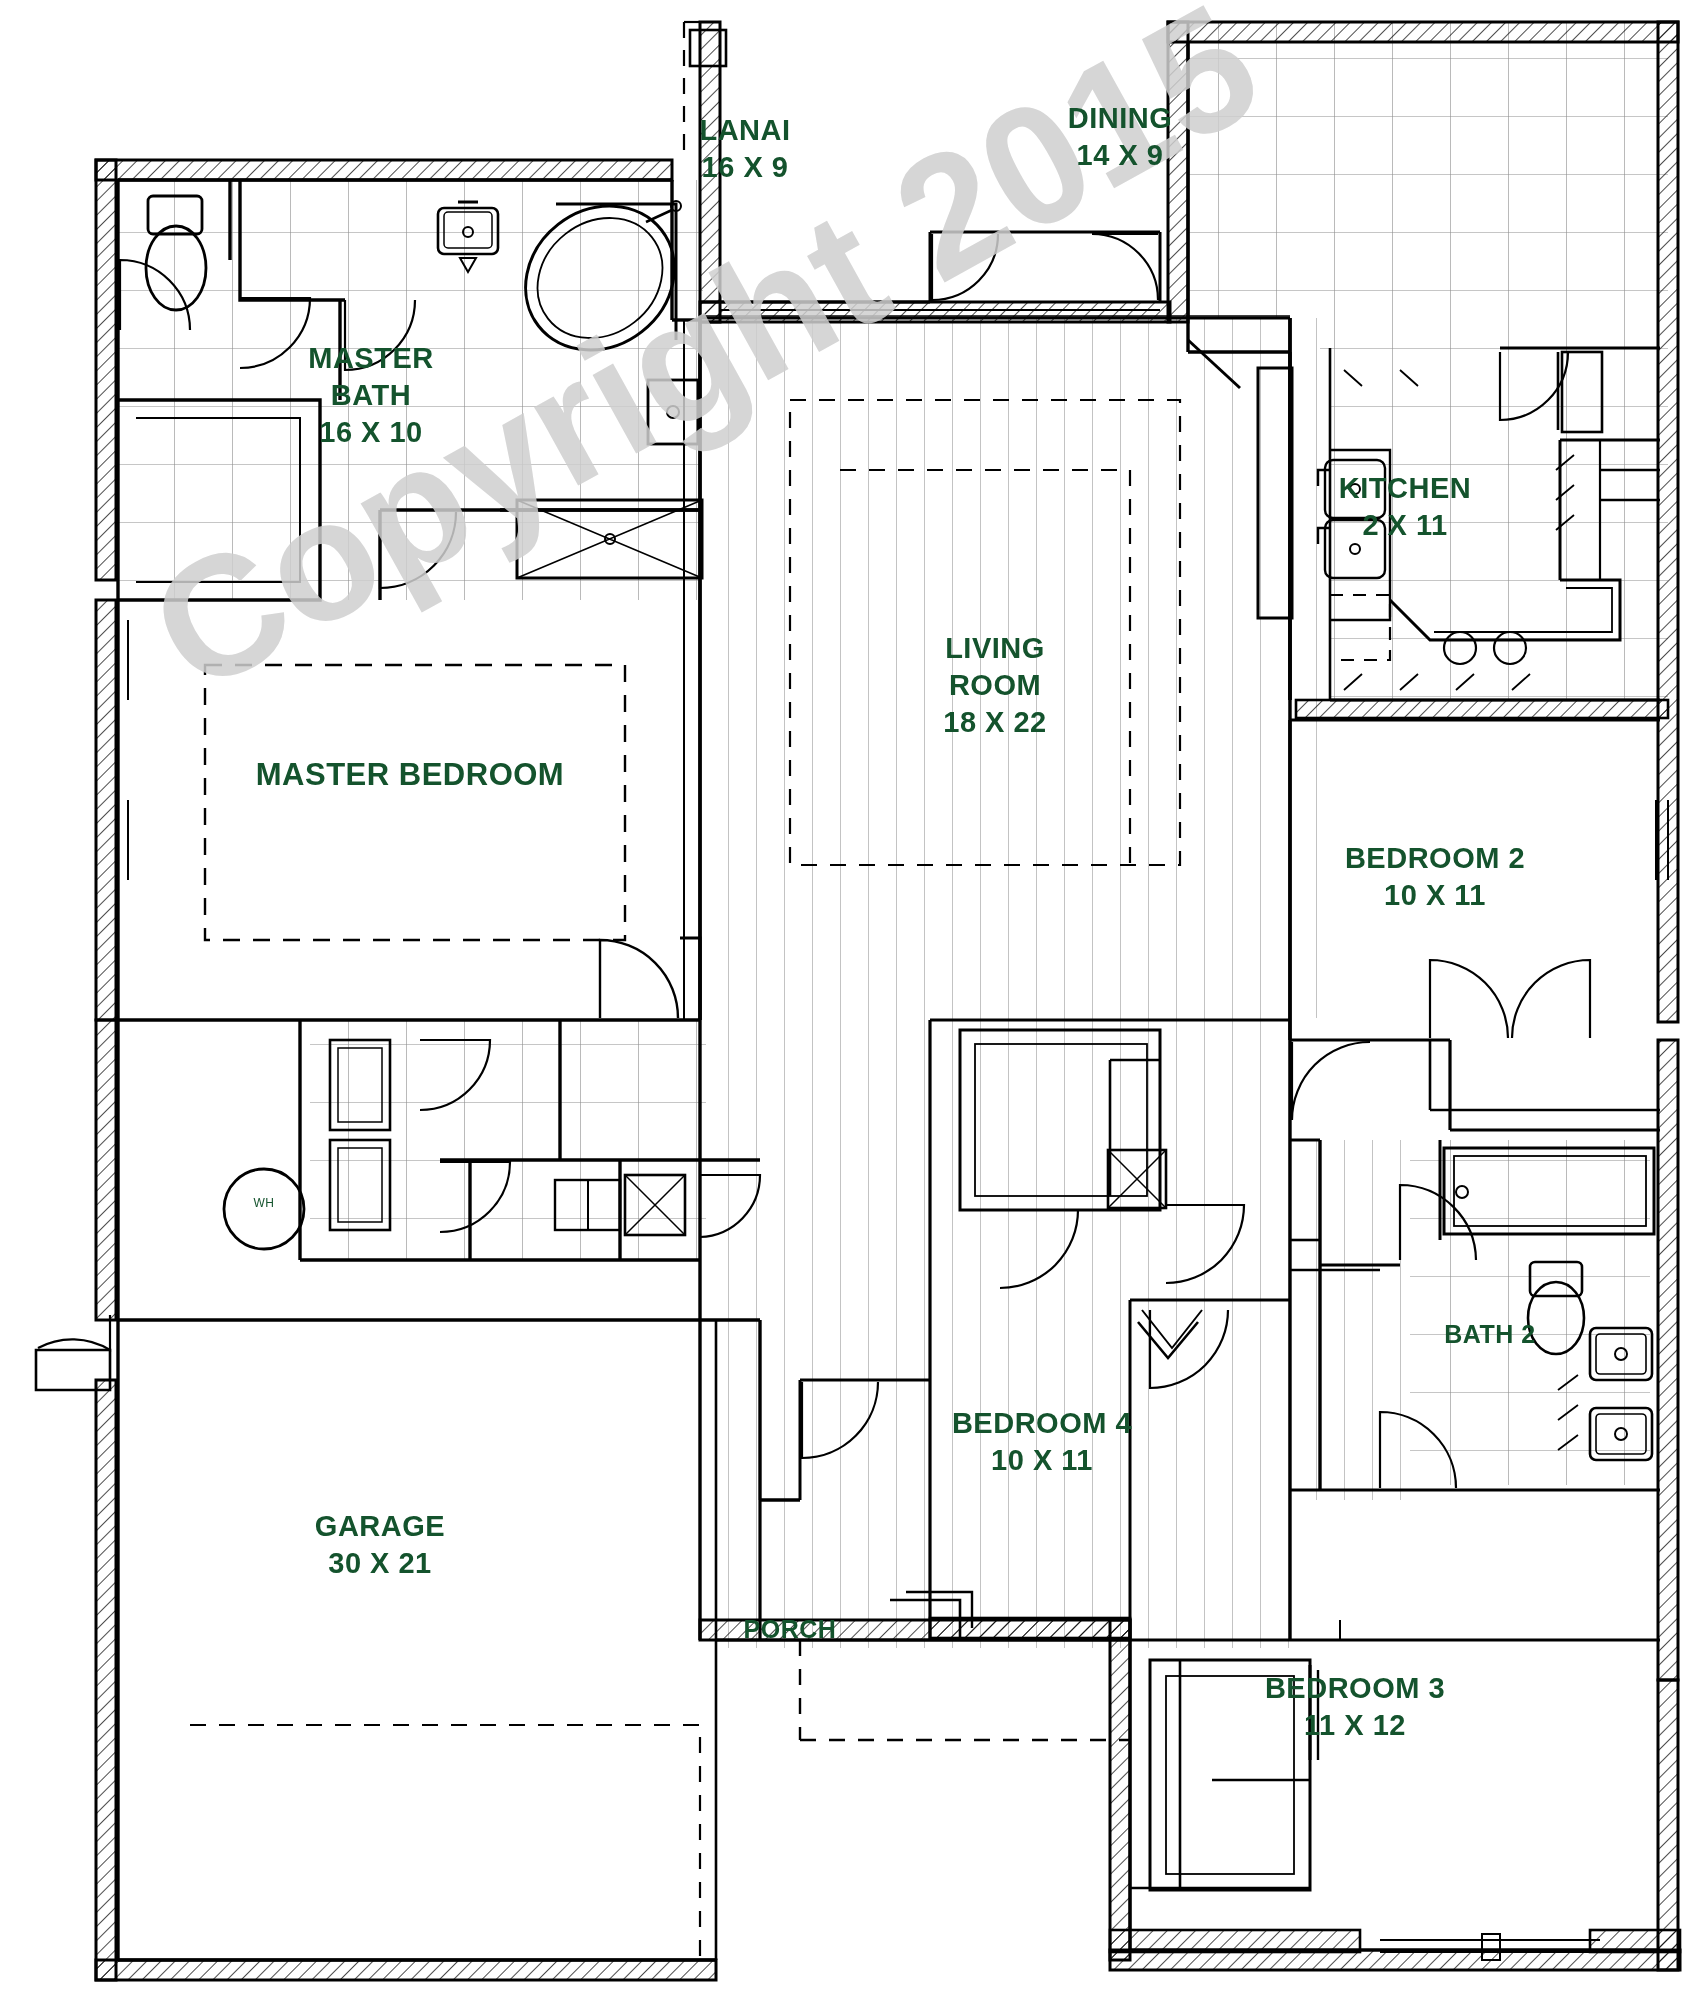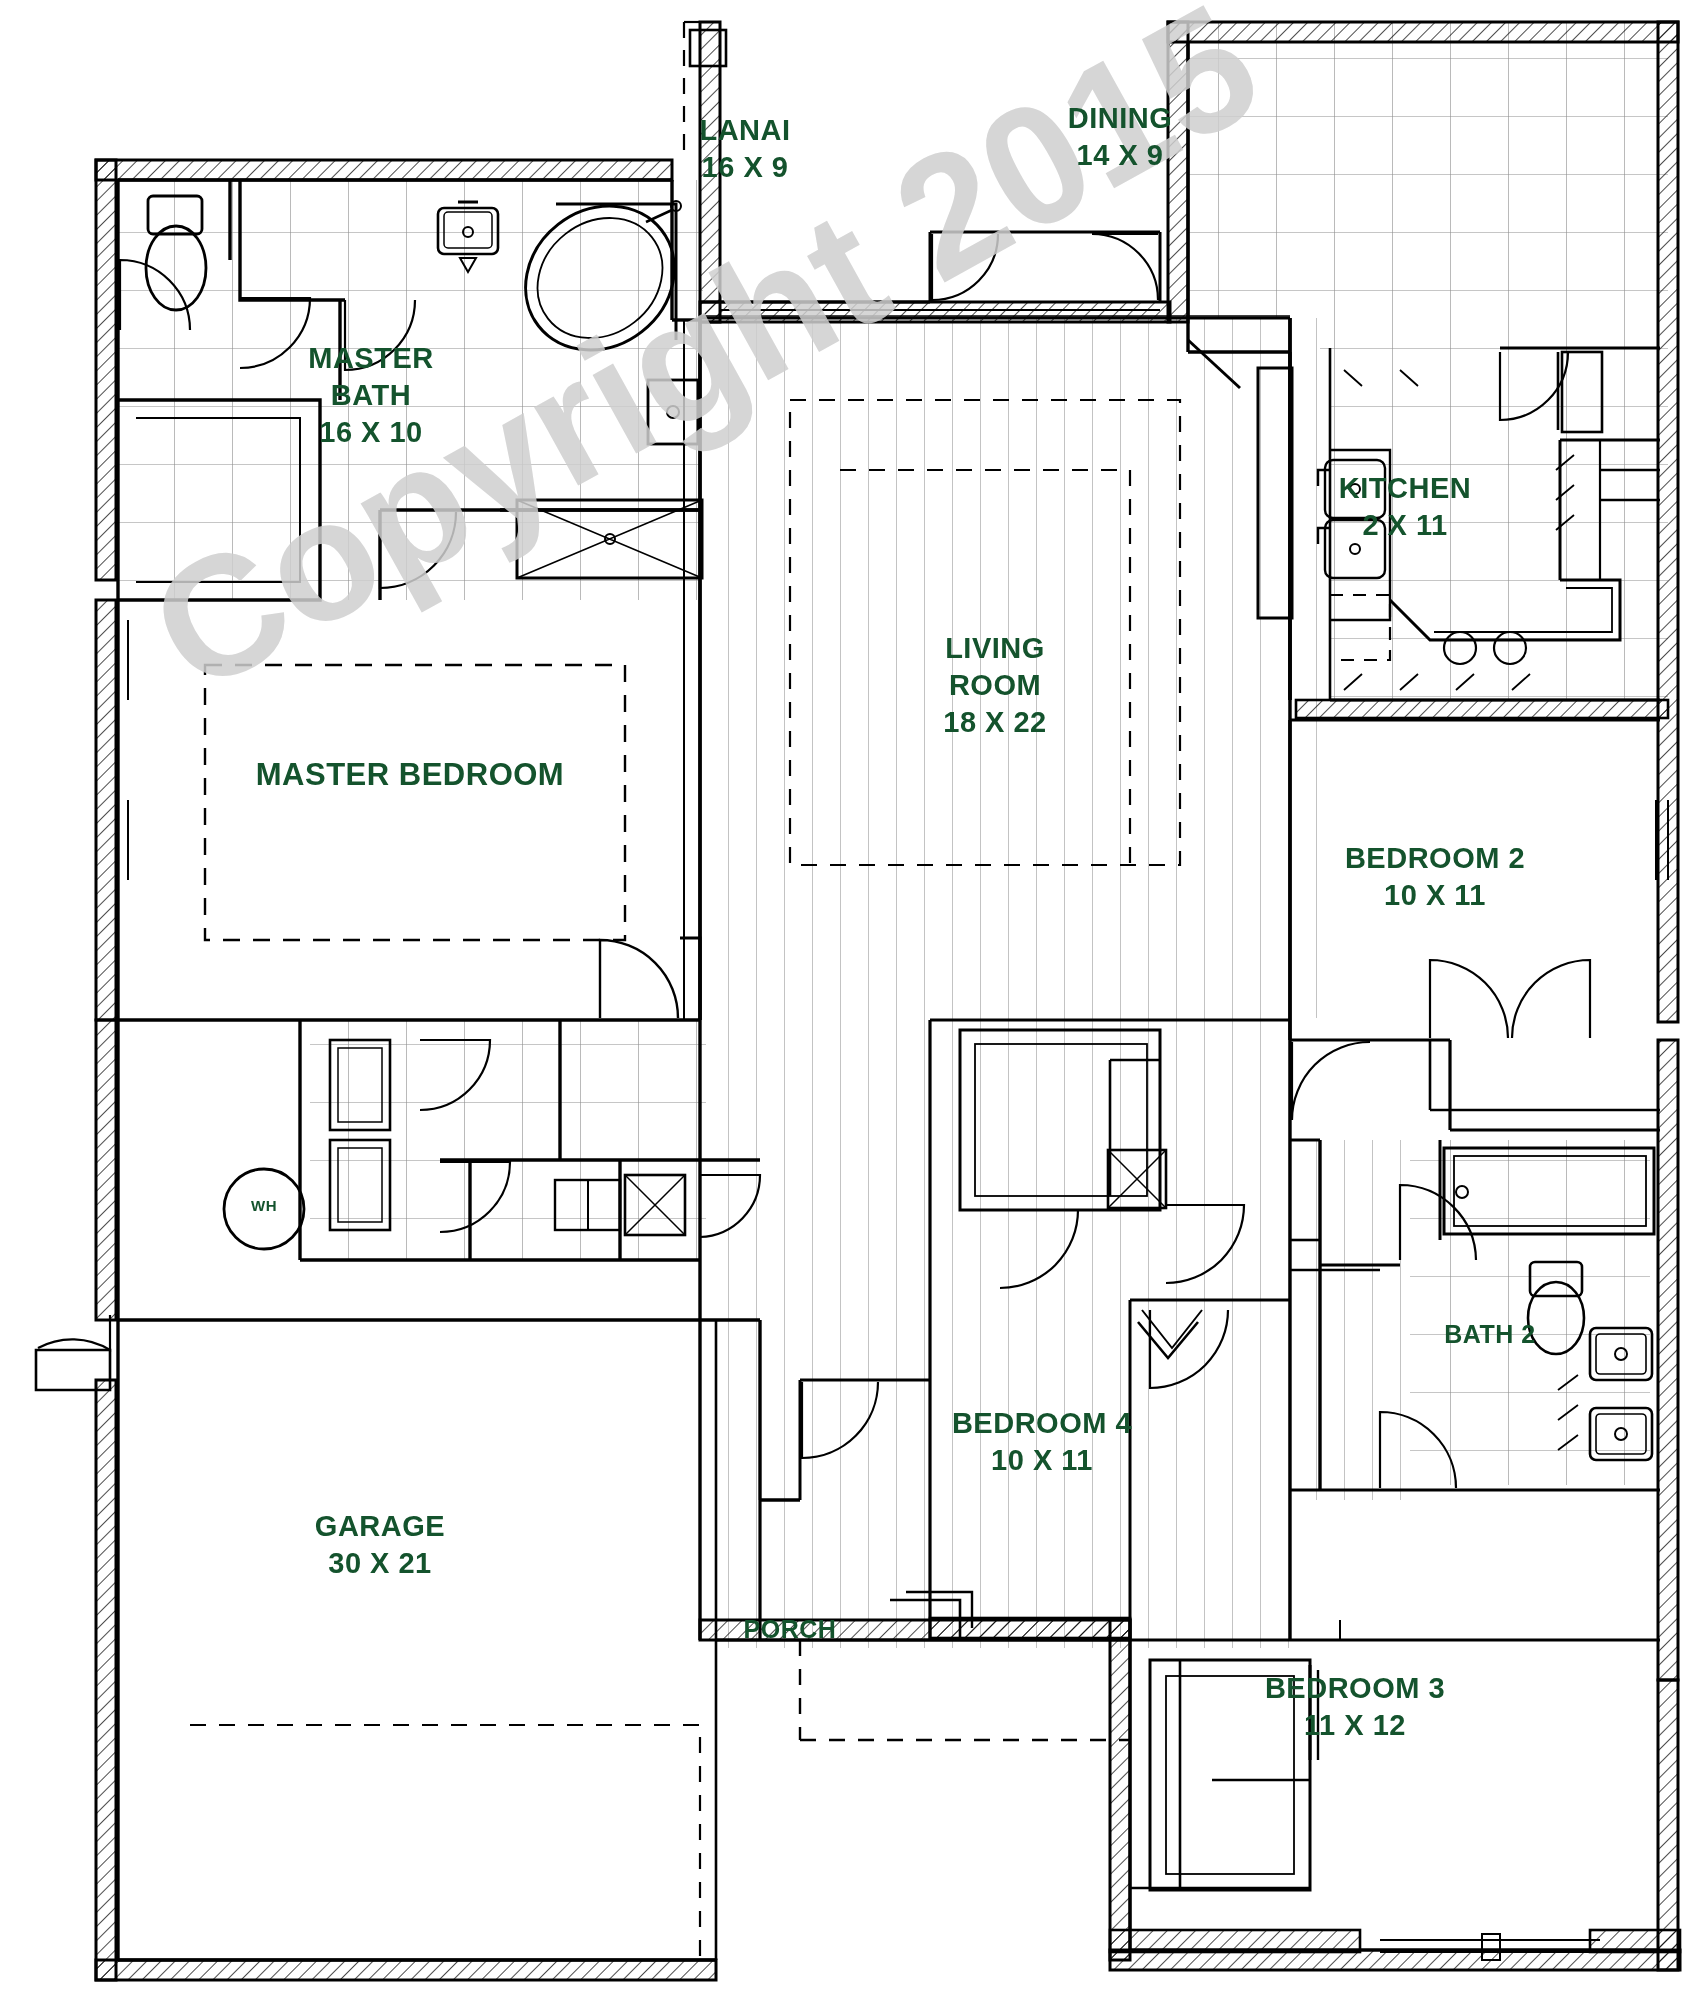--- a/index.html
+++ b/index.html
@@ -5,21 +5,21 @@
 <style>
   html,body{margin:0;padding:0;background:#ffffff;}
   body{font-family:"Liberation Sans", sans-serif;}
   #plan-root{position:relative;width:1704px;height:1999px;background:#fff;overflow:hidden;}
   svg.plan{position:absolute;left:0;top:0;width:1704px;height:1999px;}
   .room-label{position:absolute;text-align:center;font-weight:bold;color:#14532d;line-height:1.28;
     font-family:"Liberation Sans", sans-serif;white-space:nowrap;letter-spacing:0.5px;}
   .rl-big{font-size:31px;}
   .rl-med{font-size:29px;}
   .rl-small{font-size:25px;}
-  .rl-wh{font-size:15px;font-weight:bold;}
+  .rl-wh{font-size:12px;font-weight:normal;}
   .watermark{position:absolute;left:120px;top:560px;width:1300px;
      font-size:170px;font-weight:bold;color:#cfcfcf;
      font-family:"Liberation Sans", sans-serif;
      transform:rotate(-29deg);transform-origin:left top;
      pointer-events:none;user-select:none;white-space:nowrap;opacity:.85;}
 </style>
 </head>
 <body>
 
 <div id="plan-root">

